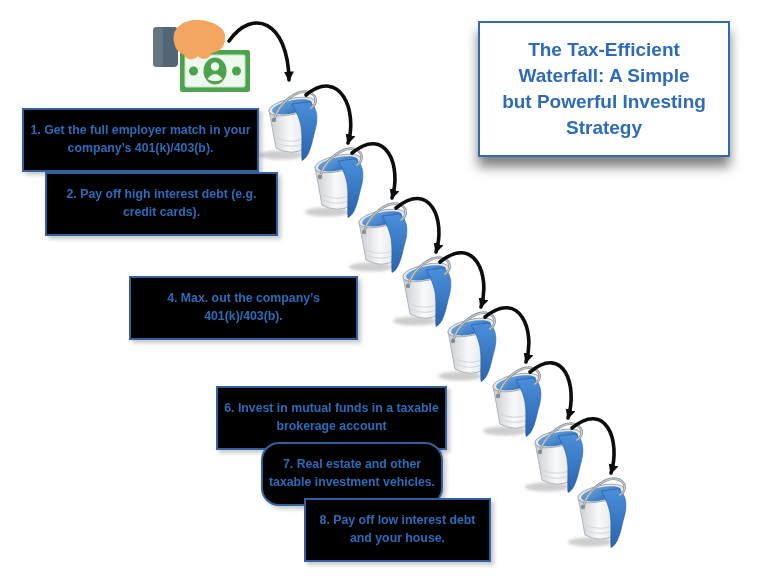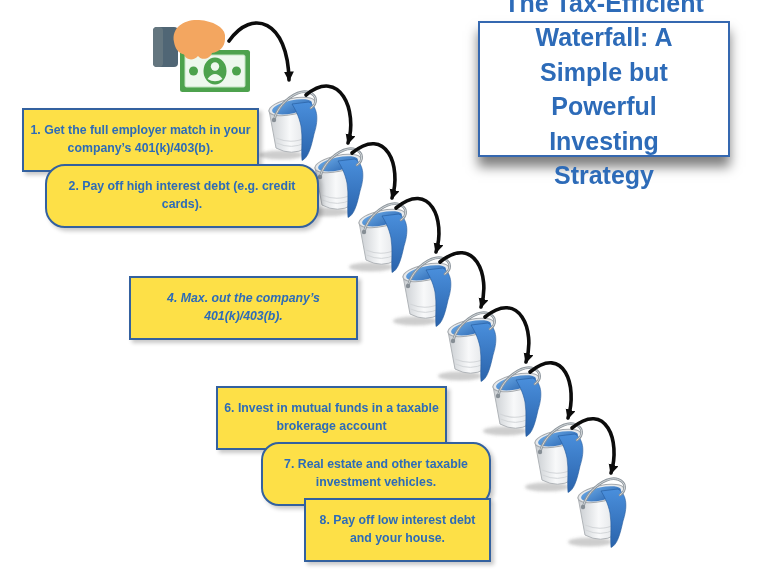--- a/index.html
+++ b/index.html
@@ -3,30 +3,30 @@
 <meta charset="utf-8">
 <style>
   html,body{margin:0;padding:0;background:#ffffff;}
   .canvas{
     position:relative;width:768px;height:576px;background:#ffffff;overflow:hidden;
     font-family:"Liberation Sans", sans-serif;
   }
   .art{position:absolute;left:0;top:0;width:768px;height:576px;}
   .step{
     position:absolute;box-sizing:border-box;
-    border:2px solid #33619f;background:#fde047;
+    border:2px solid #33619f;background:#000000;
     display:flex;align-items:center;justify-content:center;text-align:center;
     color:#2d6bb8;font-weight:bold;font-size:12.3px;line-height:1.45;
     padding:12px 4px;box-shadow:3px 3px 4px rgba(0,0,0,0.22);
   }
   .titlebox{
     position:absolute;left:478px;top:21px;width:252px;height:136px;box-sizing:border-box;
     border:2.5px solid #3568b0;background:#ffffff;
     display:flex;align-items:center;justify-content:center;text-align:center;
-    color:#2d6bb8;font-weight:bold;font-size:25px;line-height:1.38;
+    color:#2d6bb8;font-weight:bold;font-size:19px;line-height:1.38;
     padding:0 22px;box-shadow:0 10px 11px rgba(0,0,0,0.5);
   }
 </style>
 </head>
 <body>
 
 <div class="canvas">
 
   <svg class="art" viewBox="0 0 768 576">
     <defs>
@@ -99,29 +99,29 @@
     </g>
   </svg>
 
   <div class="titlebox">
     <span>The Tax-Efficient Waterfall: A Simple but Powerful Investing Strategy</span>
   </div>
 
   <div class="step" style="left:22px;top:108px;width:237px;min-height:46px;">
     <span>1. Get the full employer match in your company’s 401(k)/403(b).</span>
   </div>
-  <div class="step" style="left:45px;top:164px;width:274px;min-height:45px;border-radius:20px;">
+  <div class="step" style="left:45px;top:172px;width:233px;min-height:45px;">
     <span>2. Pay off high interest debt (e.g. credit cards).</span>
   </div>
-  <div class="step" style="left:129px;top:276px;width:229px;min-height:44px;font-style:italic;">
+  <div class="step" style="left:129px;top:276px;width:229px;min-height:44px;">
     <span>4. Max. out the company’s 401(k)/403(b).</span>
   </div>
   <div class="step" style="left:216px;top:386px;width:231px;min-height:44px;">
     <span>6. Invest in mutual funds in a taxable brokerage account</span>
   </div>
-  <div class="step" style="left:261px;top:442px;width:230px;min-height:45px;border-radius:18px;">
+  <div class="step" style="left:261px;top:442px;width:182px;min-height:45px;border-radius:18px;">
     <span>7. Real estate and other taxable investment vehicles.</span>
   </div>
   <div class="step" style="left:304px;top:498px;width:187px;min-height:44px;">
     <span>8. Pay off low interest debt and your house.</span>
   </div>
 
 </div>
 
 </body></html>

